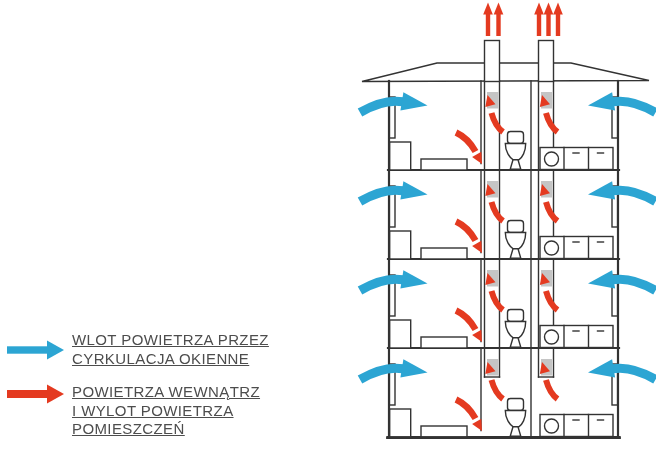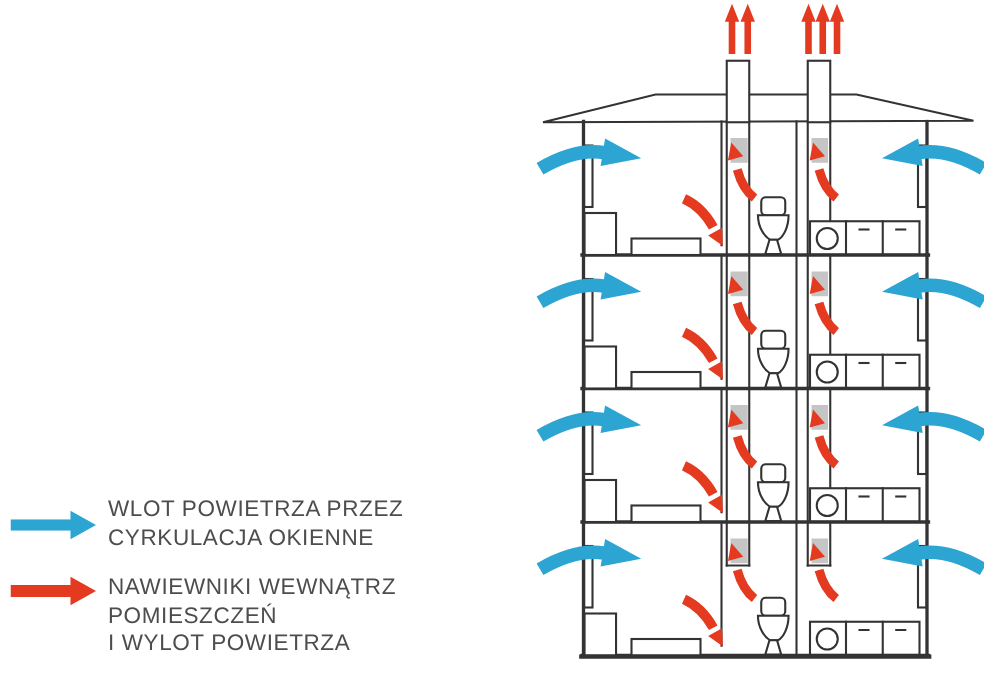--- a/index.html
+++ b/index.html
@@ -26,20 +26,21 @@
 
   
   .legend-arrow { position: absolute; left: 7px; }
   .legend-text {
     position: absolute; left: 72px;
     color: var(--text);
     font-size: 15px;
     line-height: 18.5px;
     letter-spacing: 0.4px;
     white-space: nowrap;
+    text-decoration: underline;
   }
 </style>
 </head>
 <body>
 
 <div class="stage">
 
   <svg class="diagram" width="656" height="453" viewBox="0 0 656 453">
 
     <defs>
@@ -144,19 +145,19 @@
     <div class="legend-text" style="top:331px">
       <div>WLOT POWIETRZA PRZEZ</div>
       <div>CYRKULACJA OKIENNE</div>
     </div>
 
     <svg class="legend-arrow" style="top:384px" width="57" height="20" viewBox="0 0 57 20">
       <rect class="red-f" x="0" y="6" width="41" height="8"></rect>
       <polygon class="red-f" points="40,0.5 57,10 40,19.5"></polygon>
     </svg>
     <div class="legend-text" style="top:383px">
-      <div>NAWIEWNIKI WEWNĄTRZ</div>
+      <div>POWIETRZA WEWNĄTRZ</div>
+      <div>I WYLOT POWIETRZA</div>
       <div>POMIESZCZEŃ</div>
-      <div>I WYLOT POWIETRZA</div>
     </div>
 
   </div>
 </div>
 
 </body></html>

